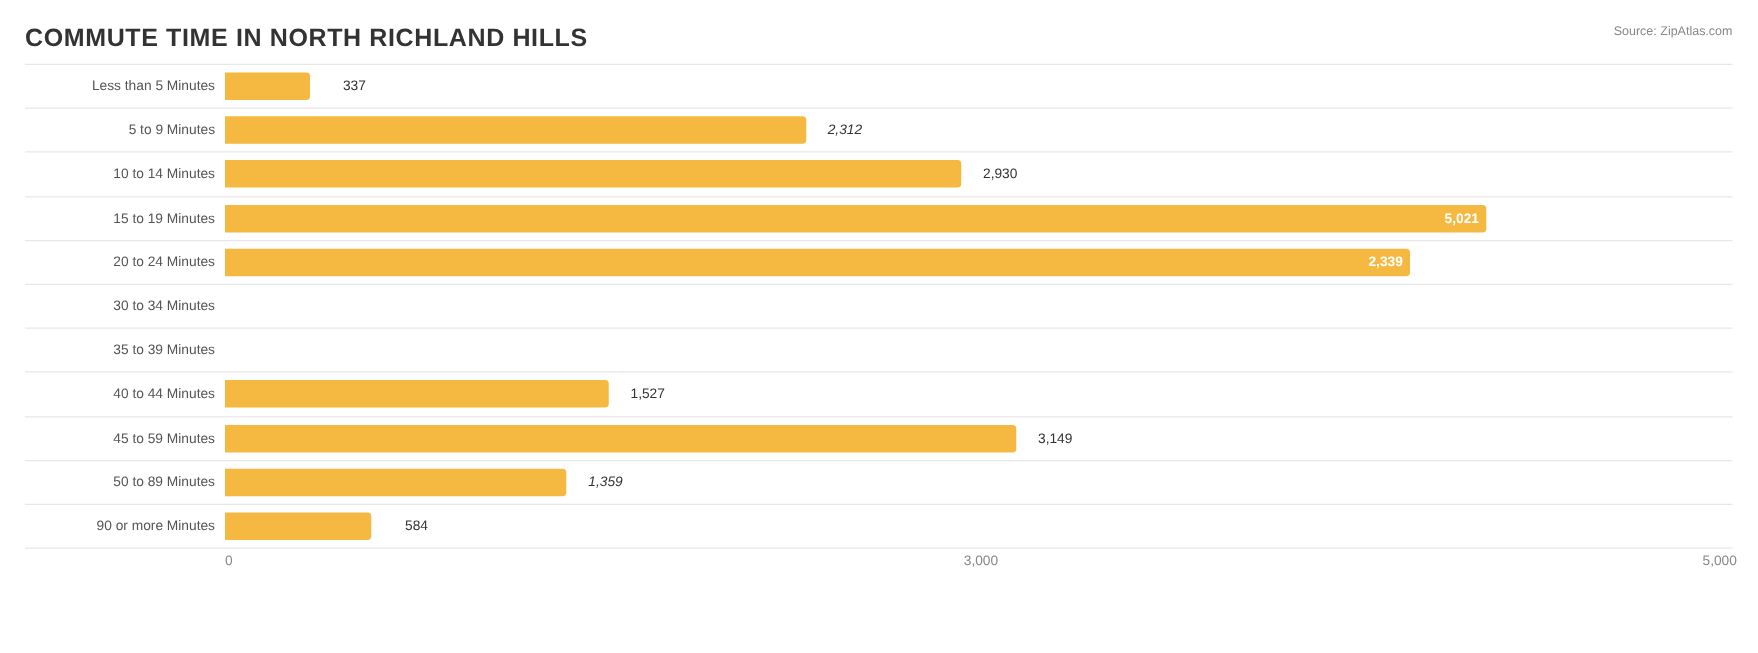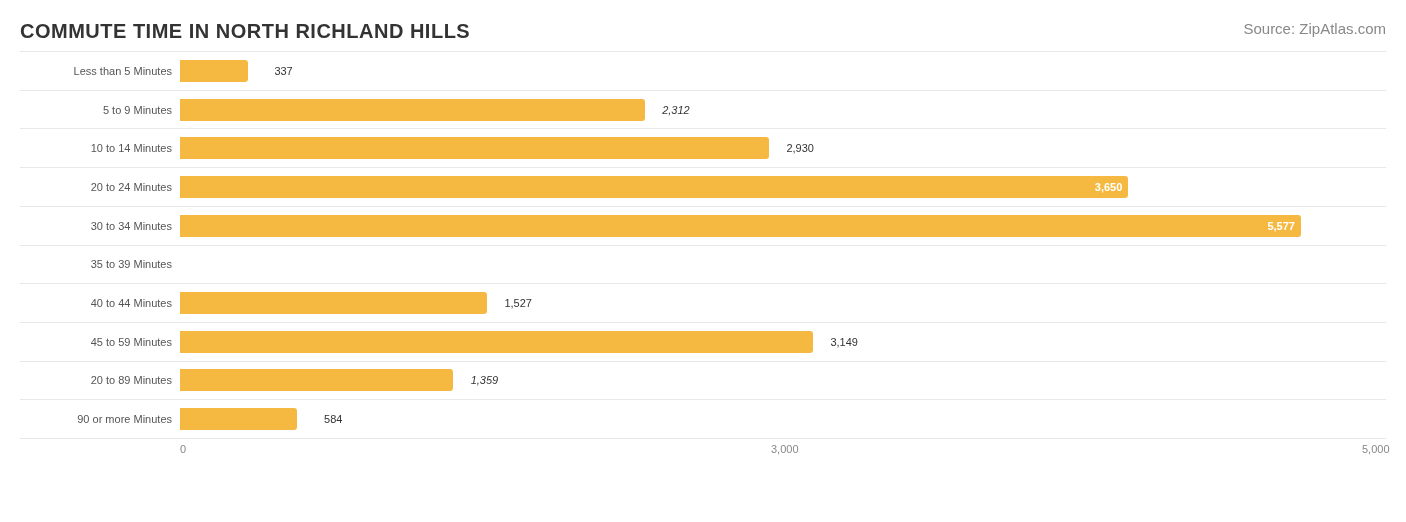--- a/index.html
+++ b/index.html
@@ -21,21 +21,21 @@
       font-weight: bold;
       color: #333;
       text-transform: uppercase;
       letter-spacing: 0.5px;
       margin-bottom: 8px;
     }
     .source-text {
       position: absolute;
       top: 20px;
       right: 20px;
-      font-size: 15px;
+      font-size: 10px;
       color: #888;
     }
     .chart-area {
       display: flex;
       flex-direction: column;
       width: 100%;
       height: calc(100% - 50px);
       position: relative;
     }
     .bars-section {
@@ -132,34 +132,37 @@
         </div>
         <div class="bar-row">
           <div class="bar-label">10 to 14 Minutes</div>
           <div class="bar-wrapper">
             <div class="bar" style="width: 48.8333%;">
               <span class="bar-value">2,930</span>
             </div>
           </div>
         </div>
         <div class="bar-row">
+          <div class="bar-label">15 to 19 Minutes</div>
+          <div class="bar-wrapper">
+            <div class="bar" style="width: 83.6833%;">
+              <span class="bar-value-inside">5,021</span>
+            </div>
+          </div>
+        </div>
+        <div class="bar-row">
           <div class="bar-label">20 to 24 Minutes</div>
           <div class="bar-wrapper">
             <div class="bar" style="width: 78.6333%;">
-              <span class="bar-value-inside">3,650</span>
+              <span class="bar-value-inside">2,339</span>
             </div>
           </div>
         </div>
         <div class="bar-row">
           <div class="bar-label">30 to 34 Minutes</div>
-          <div class="bar-wrapper">
-            <div class="bar" style="width: 92.95%;">
-              <span class="bar-value-inside">5,577</span>
-            </div>
-          </div>
         </div>
         <div class="bar-row">
           <div class="bar-label">35 to 39 Minutes</div>
         </div>
         <div class="bar-row">
           <div class="bar-label">40 to 44 Minutes</div>
           <div class="bar-wrapper">
             <div class="bar" style="width: 25.45%;">
               <span class="bar-value">1,527</span>
             </div>
@@ -167,21 +170,21 @@
         </div>
         <div class="bar-row">
           <div class="bar-label">45 to 59 Minutes</div>
           <div class="bar-wrapper">
             <div class="bar" style="width: 52.4833%;">
               <span class="bar-value">3,149</span>
             </div>
           </div>
         </div>
         <div class="bar-row">
-          <div class="bar-label">20 to 89 Minutes</div>
+          <div class="bar-label">50 to 89 Minutes</div>
           <div class="bar-wrapper">
             <div class="bar" style="width: 22.65%; font-style: italic;">
               <span class="bar-value">1,359</span>
             </div>
           </div>
         </div>
         <div class="bar-row">
           <div class="bar-label">90 or more Minutes</div>
           <div class="bar-wrapper">
             <div class="bar" style="width: 9.73333%;">

